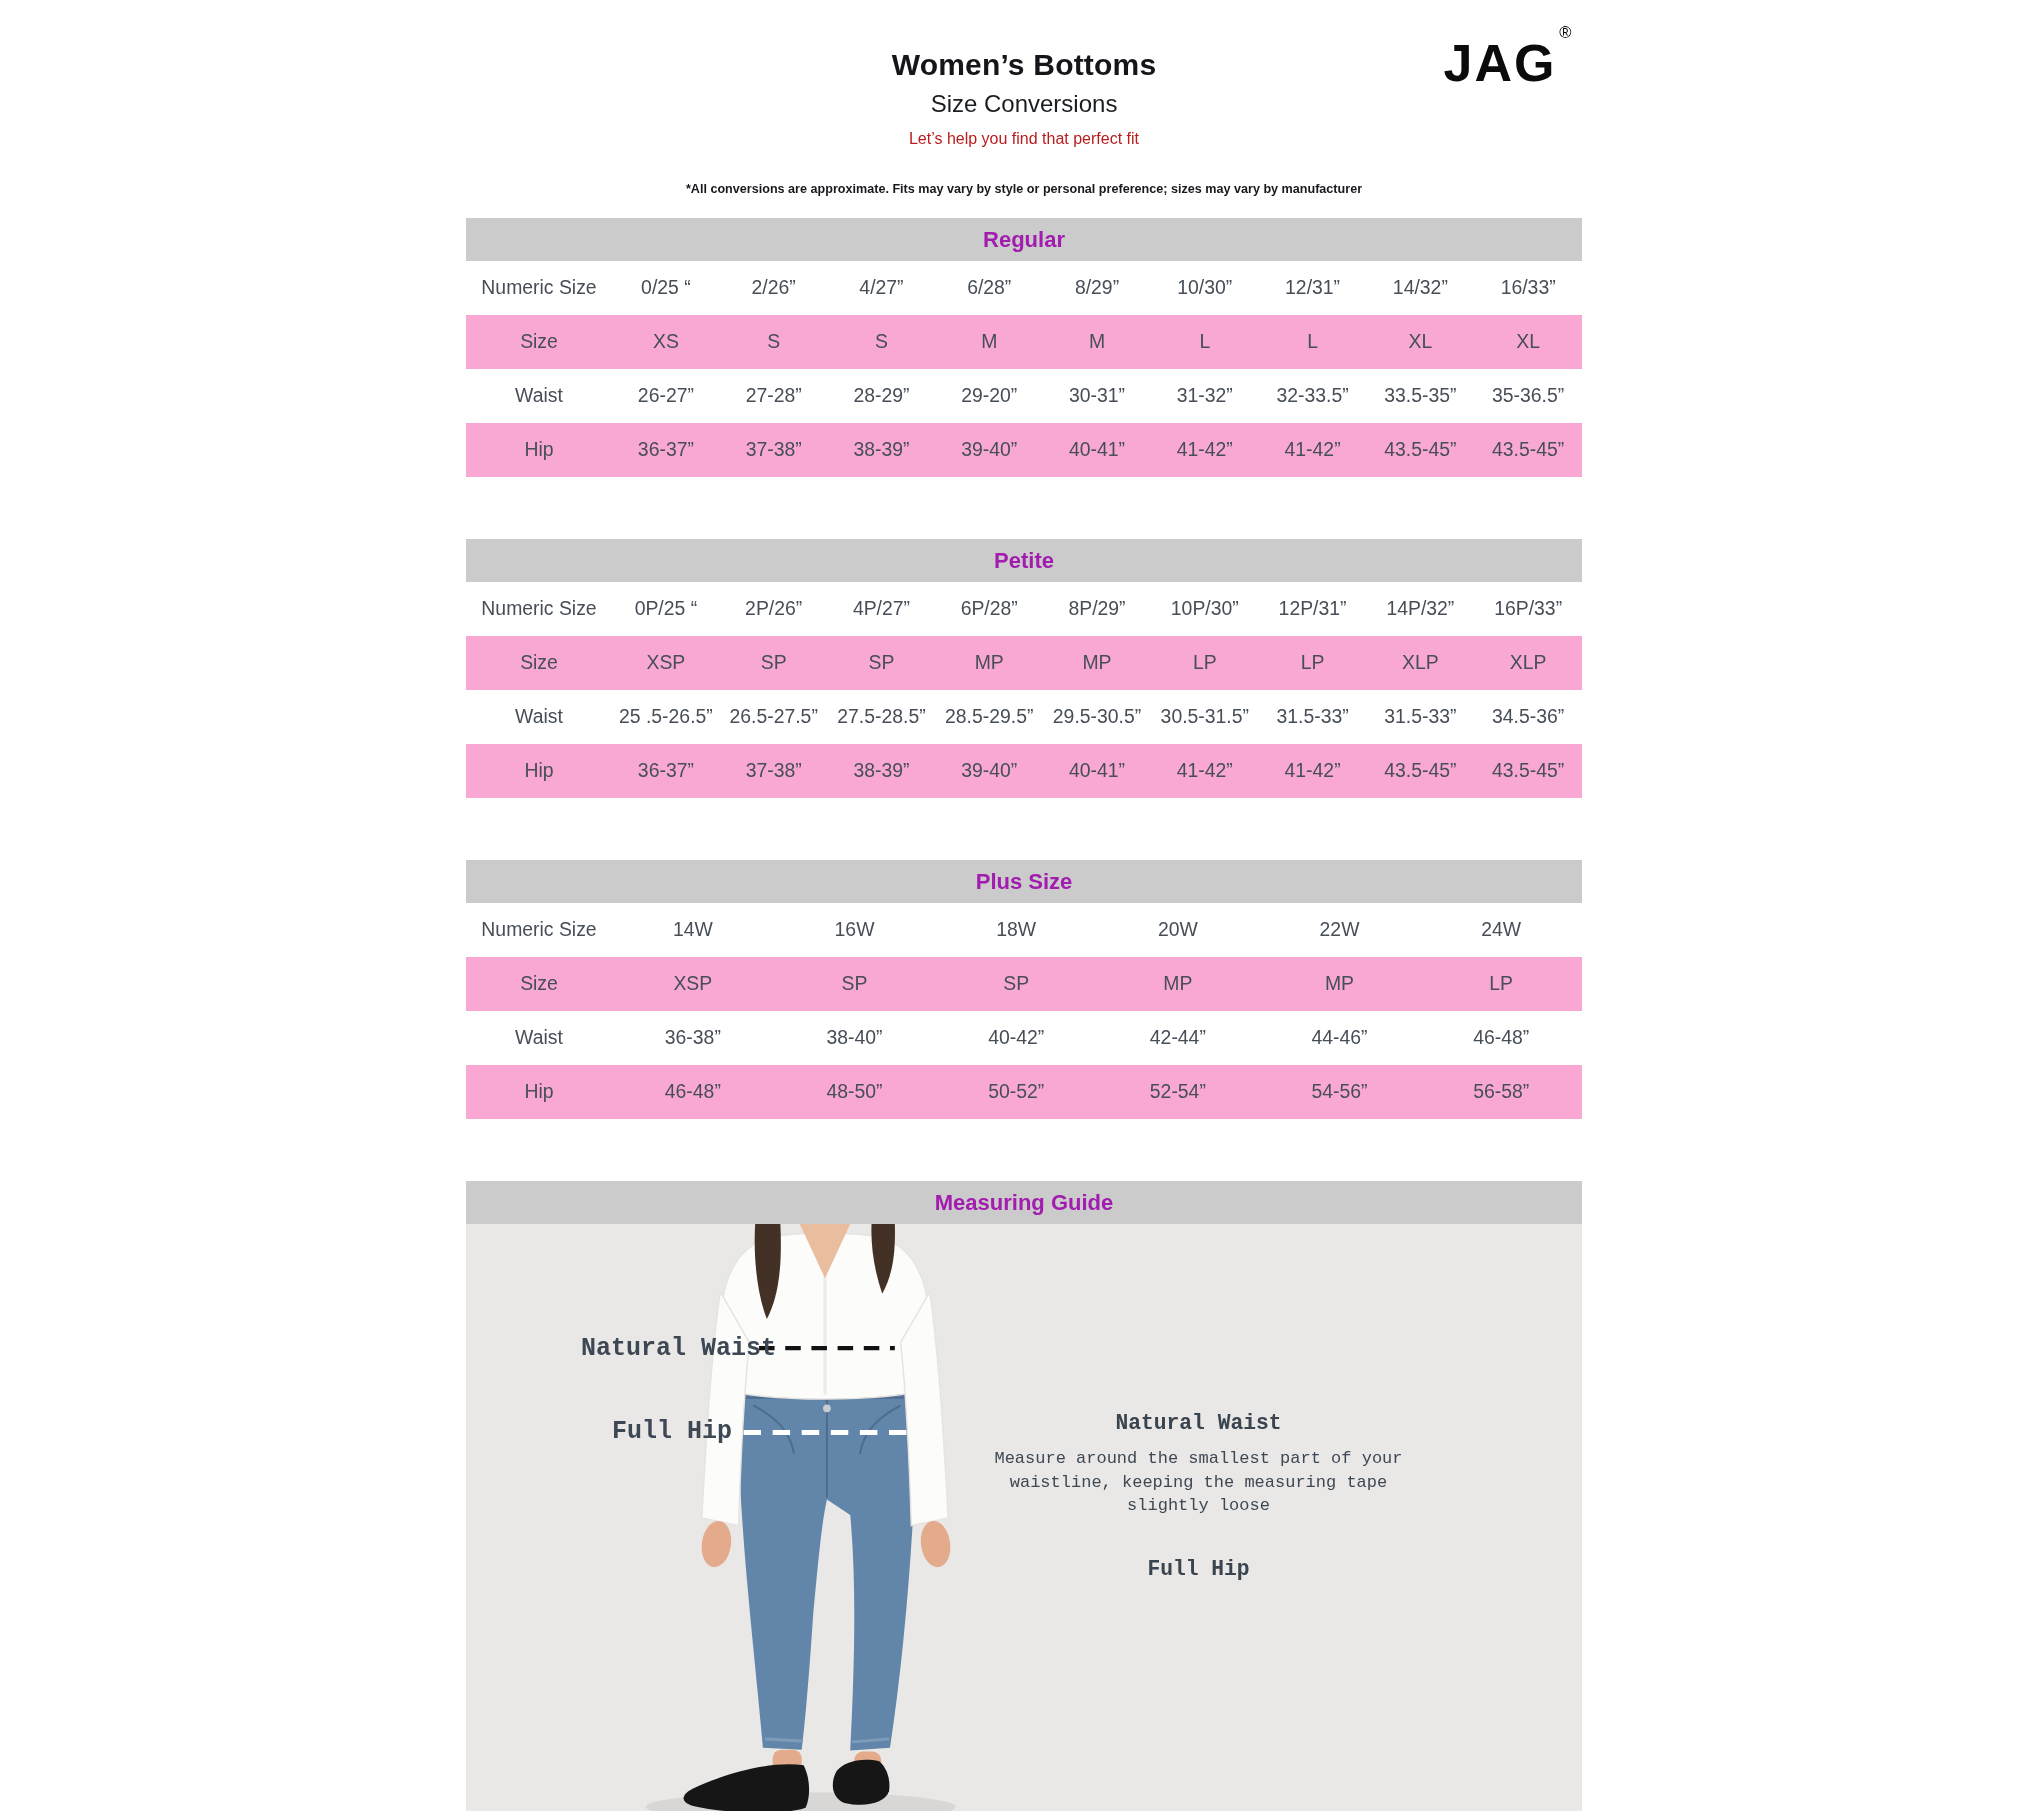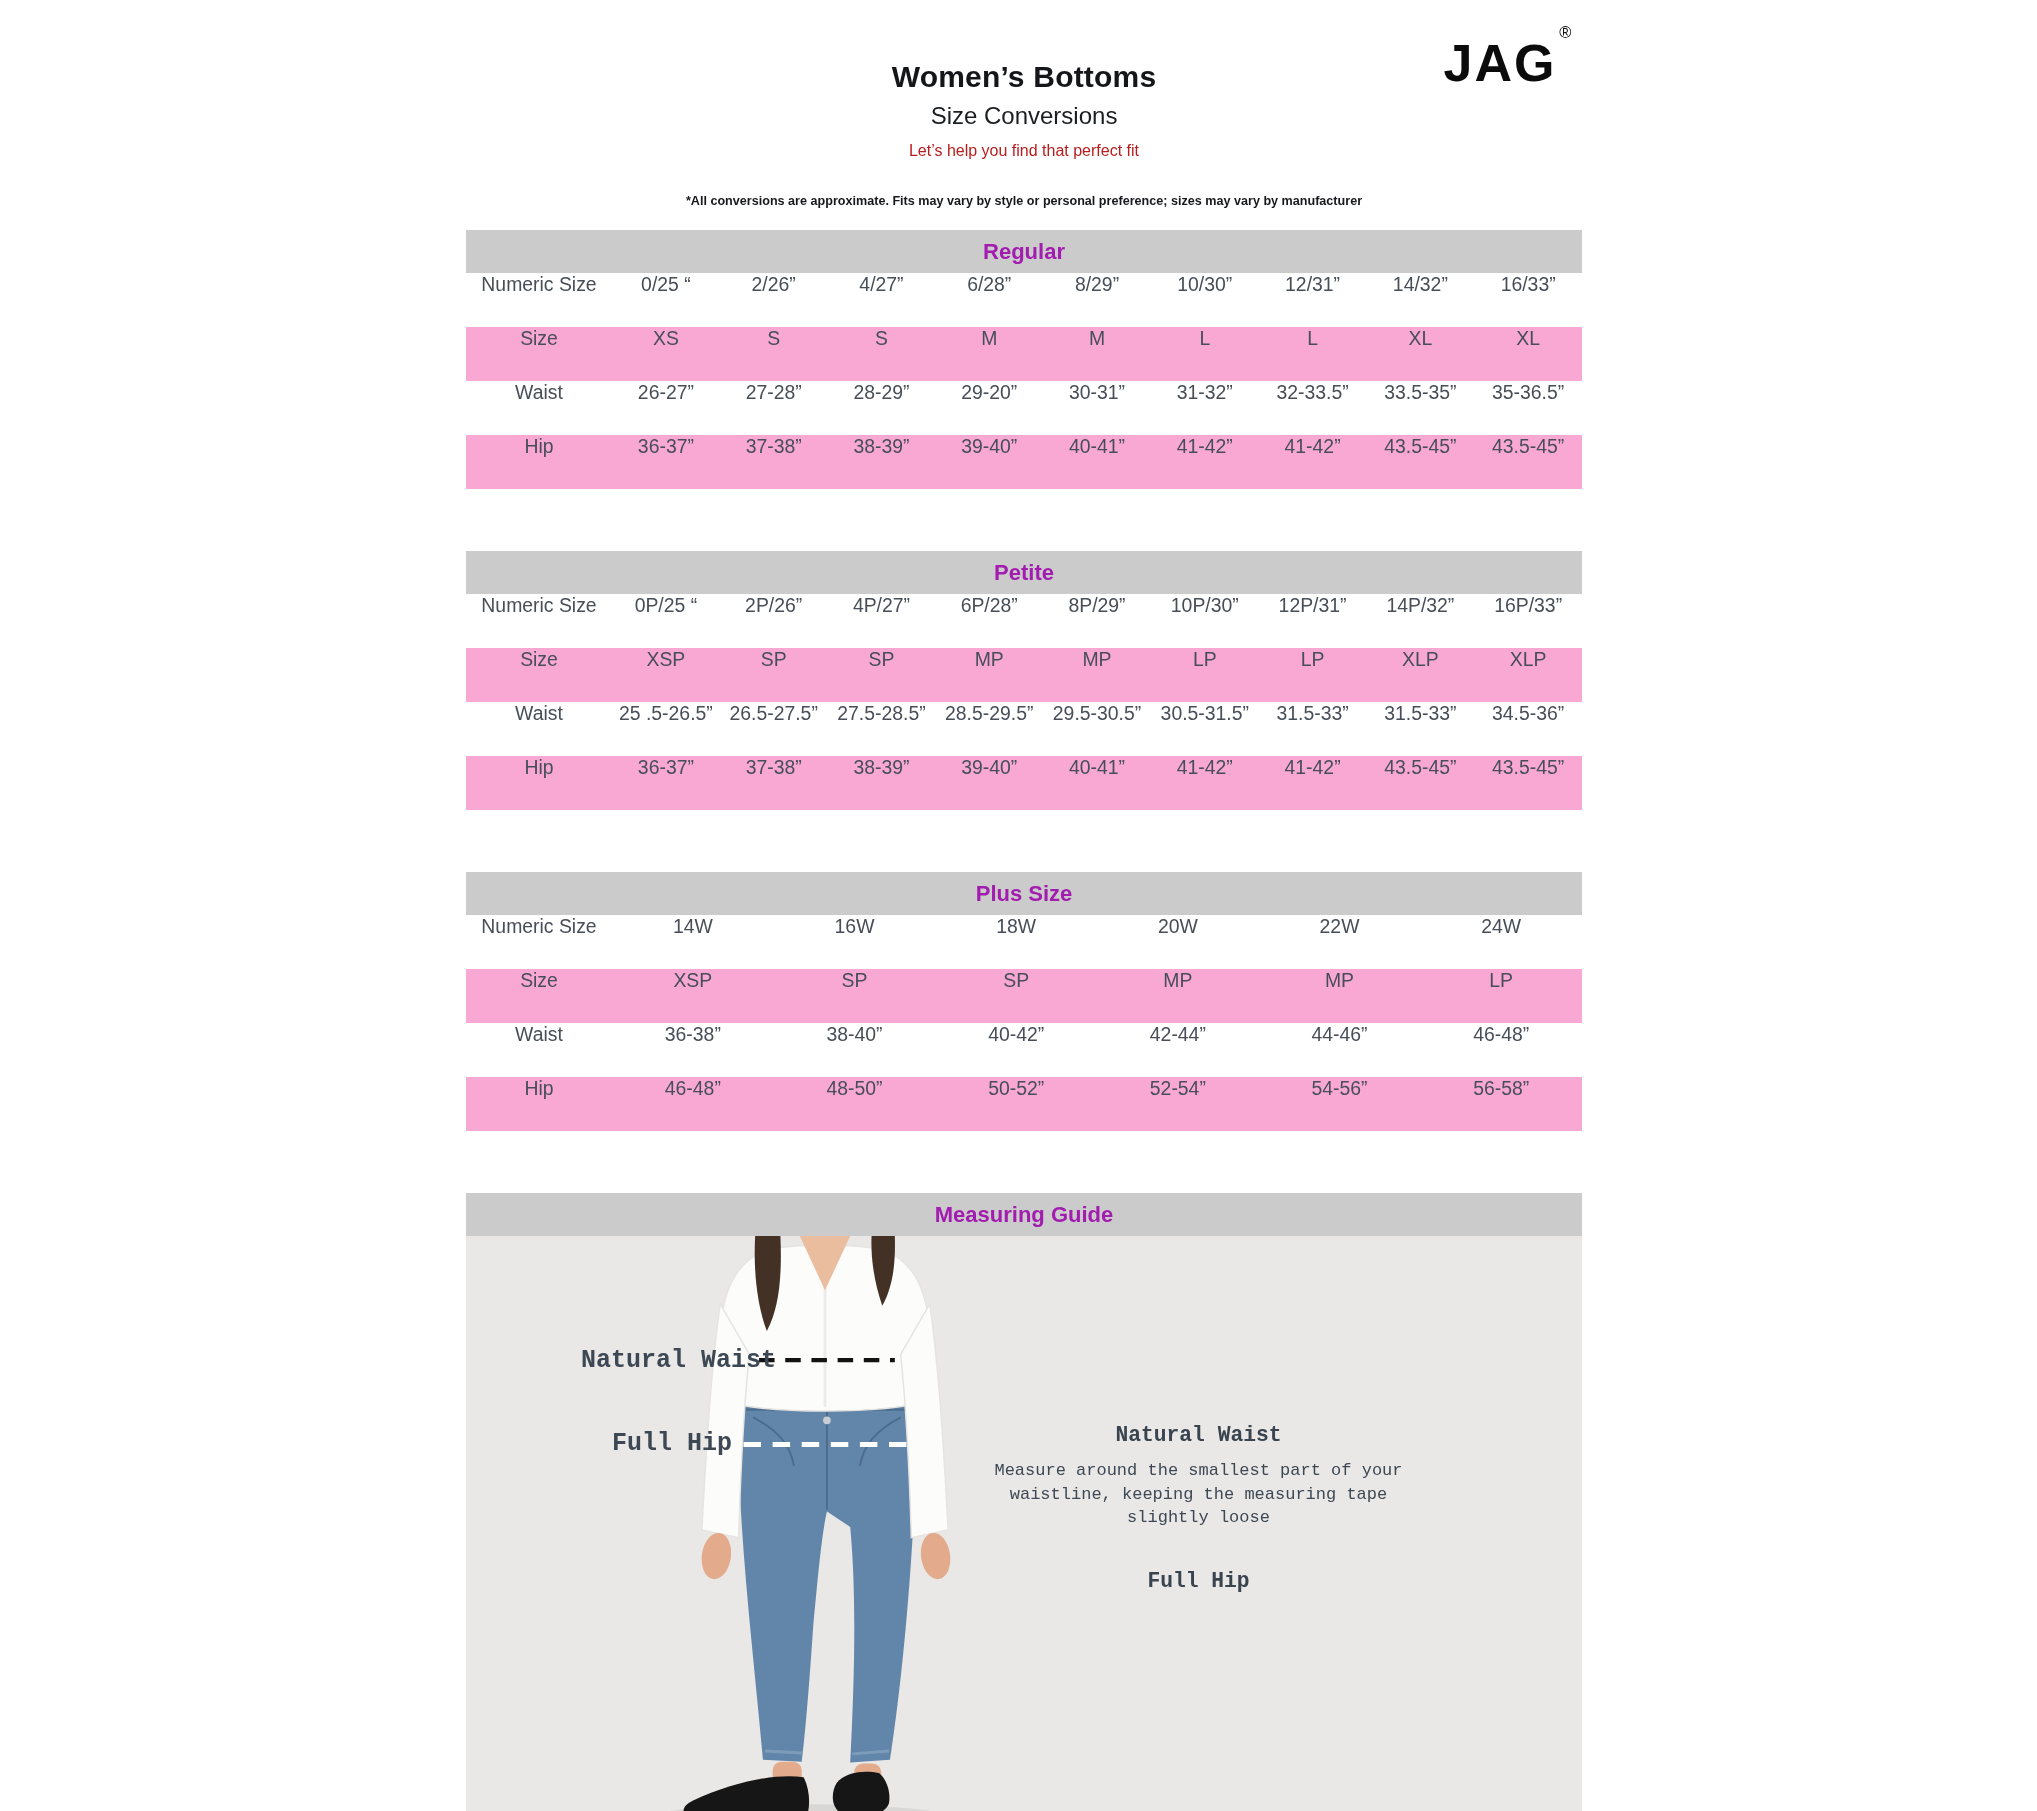--- a/index.html
+++ b/index.html
@@ -6,35 +6,35 @@
   body {
     width:2038px; height:1812px; position:relative;
     background:#ffffff;
     font-family:"Liberation Sans", sans-serif;
     color:#474e58;
     overflow:hidden;
   }
   .content { position:absolute; left:466px; top:0; width:1116px; }
 
   
-  .header { position:relative; text-align:center; padding-top:59px; }
+  .header { position:relative; text-align:center; padding-top:47px; }
   .title    { font-size:30px; line-height:35px; font-weight:700; color:#141619; letter-spacing:0.2px; }
   .subtitle { font-size:24px; line-height:28px; font-weight:400; color:#1b1e21; margin-top:7.8px; }
   .tagline  { font-size:16px; line-height:19.4px; font-weight:400; color:#b91c1c; margin-top:11.6px; }
   .disclaimer { font-size:12.6px; line-height:14.6px; font-weight:700; color:#17191c; margin-top:33px; }
   .logo { position:absolute; top:37px; right:13.6px; font-size:52px; font-weight:800;
           letter-spacing:1.9px; color:#0b0b0b; line-height:1; white-space:nowrap; }
   .logo sup { font-size:16.5px; font-weight:400; position:relative; top:-25px; left:2.9px; letter-spacing:0; }
 
   
   .size-table { margin-top:21.3px; }
   .size-table + .size-table, .mguide { margin-top:62px; }
   .band { height:43px; line-height:43px; background:#cbcbcb; text-align:center;
           font-size:22px; font-weight:700; color:#a21caf; }
-  .trow { display:flex; height:54px; align-items:flex-start; }
+  .trow { display:flex; height:54px; align-items:center; }
   .trow.alt { background:#f9a8d4; }
   .cell { flex:1; text-align:center; font-size:19.4px; color:#474e58; white-space:nowrap; }
   .cell.label { flex:0 0 146px; }
 
   
   .photo { position:relative; height:611px; background:#e9e8e6; overflow:hidden;font-family:Liberation Mono, monospace; }
   .model { position:absolute; left:155px; top:0; }
   .fig-label { position:absolute; font-weight:700; font-size:25px; color:#3d4854; white-space:nowrap; }
   .fig-label.waist { left:115px; top:110px; }
   .fig-label.hip   { left:146px; top:193px; }

